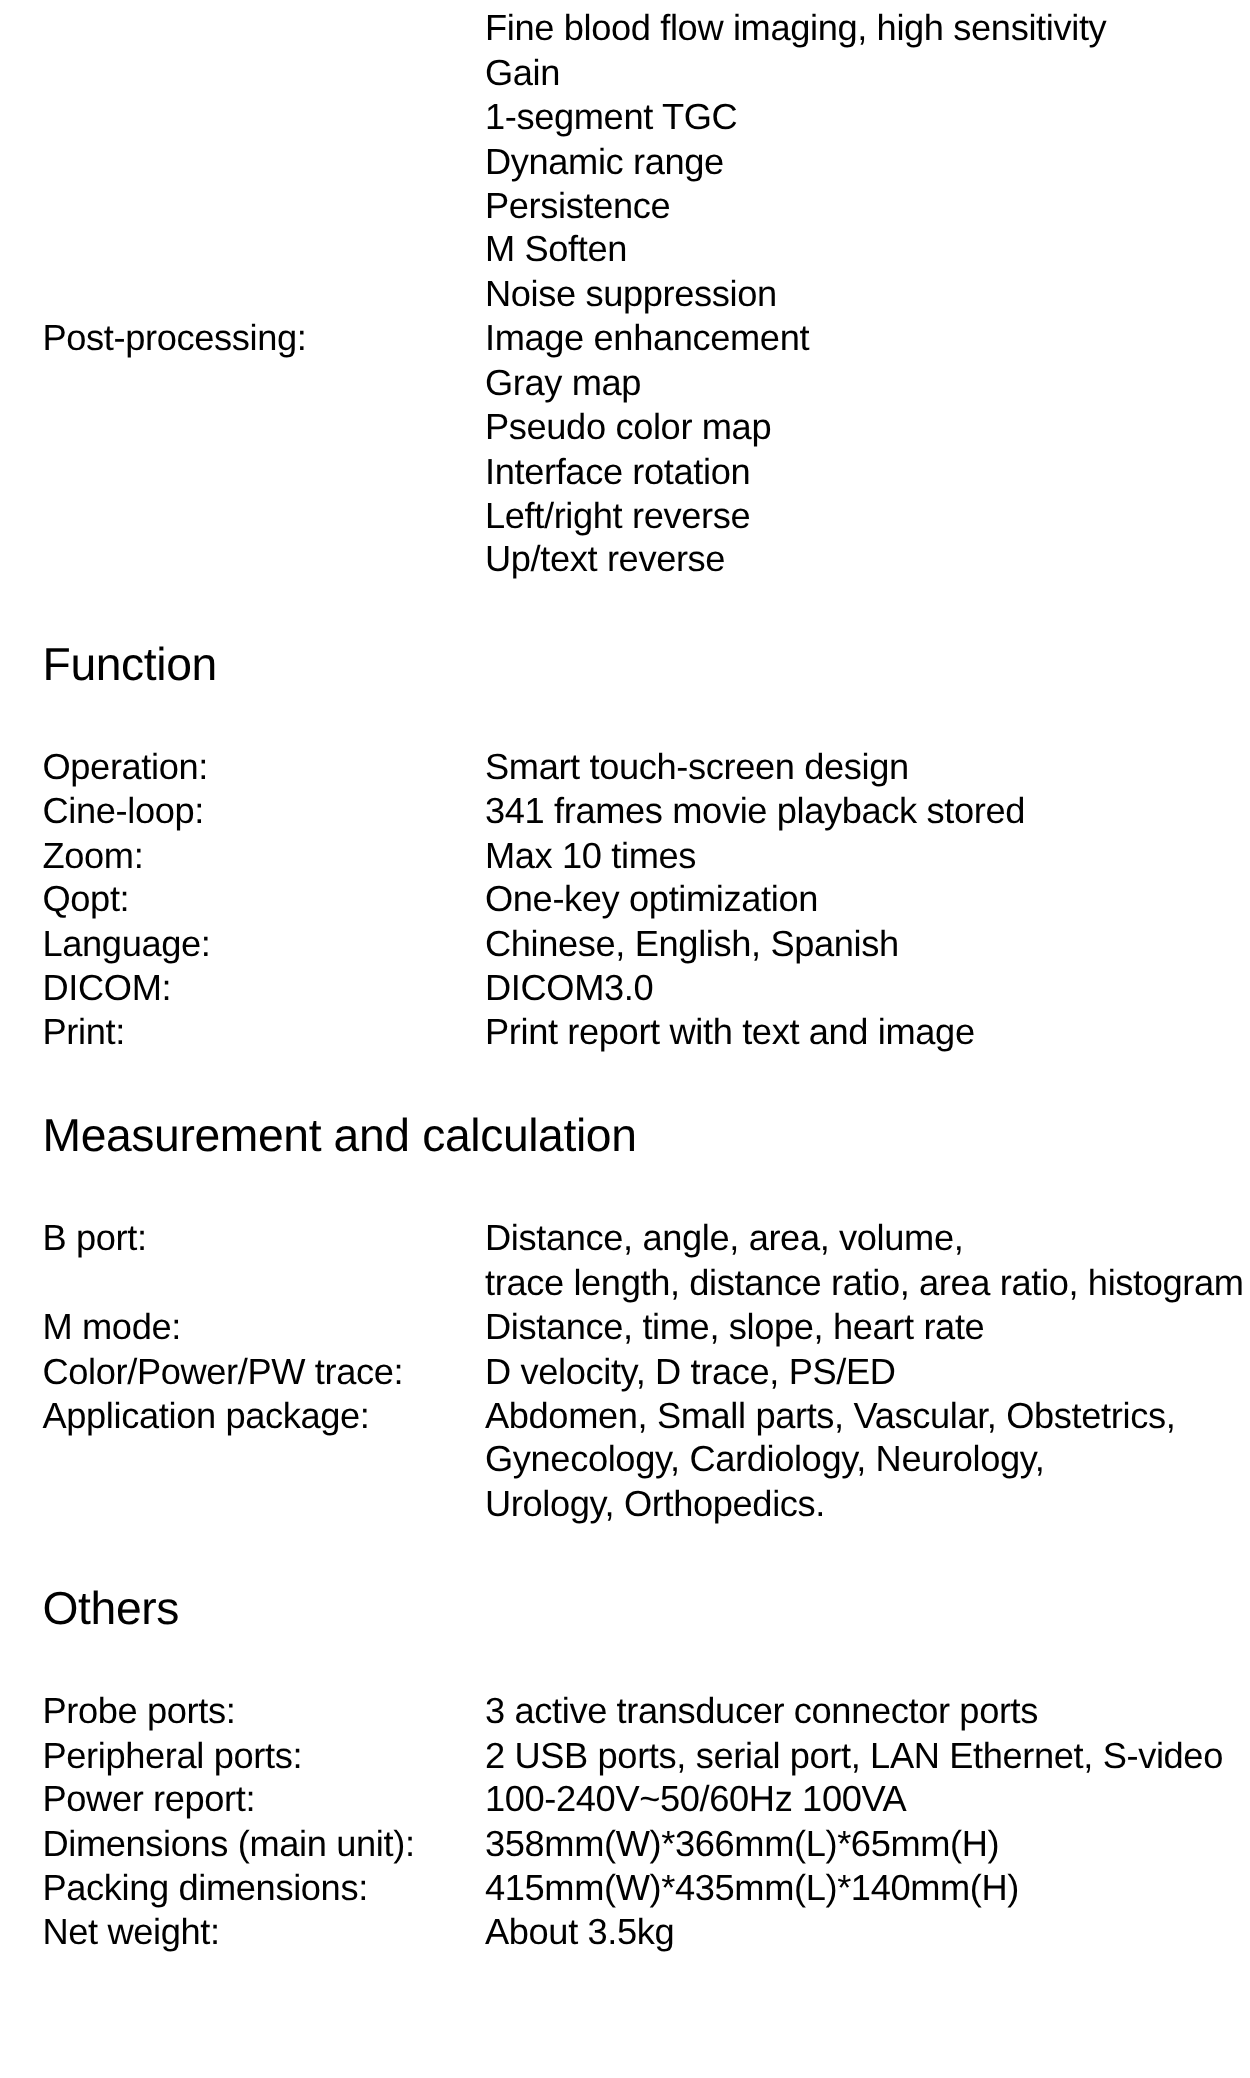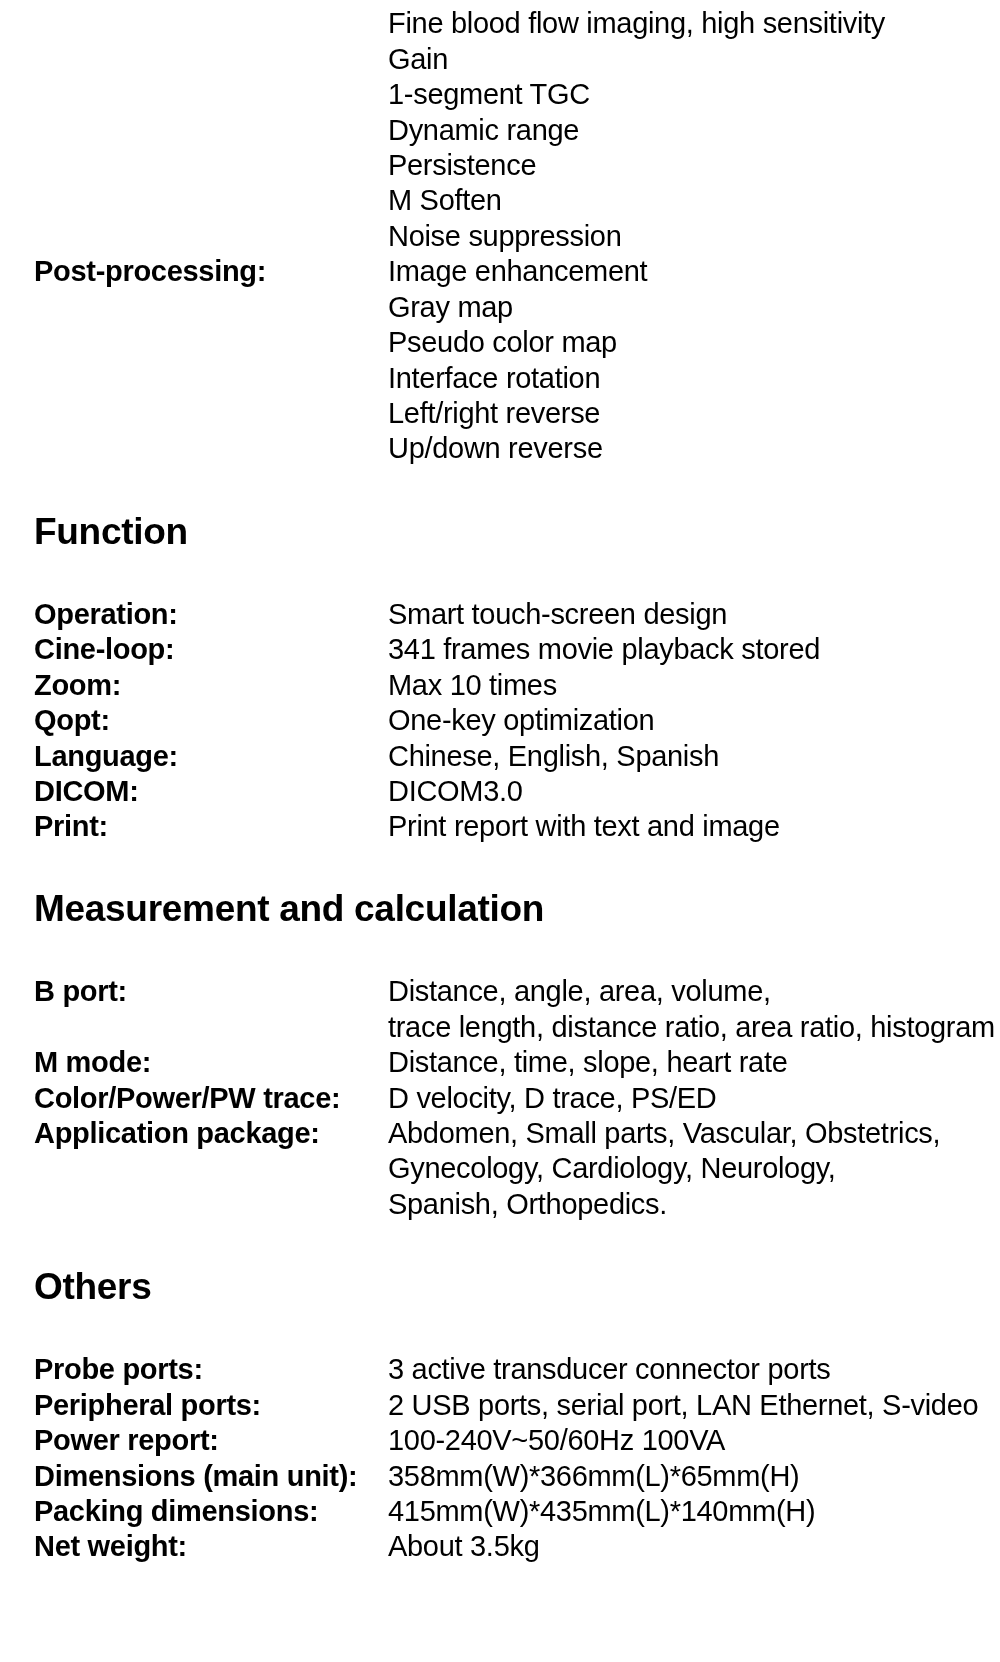--- a/index.html
+++ b/index.html
@@ -1,40 +1,40 @@
 <!DOCTYPE html>
 <html><head>
 <meta charset="utf-8">
 <style>
   html, body { margin:0; padding:0; background:#ffffff; }
   body { width:1000px; height:1662px; overflow:hidden; position:relative;
          font-family:"Liberation Sans", sans-serif; color:#000; }
   .line { position:absolute; font-size:29px; line-height:30px; white-space:nowrap; letter-spacing:-0.3px; }
-  .lbl { left:34px; font-weight:bold; }
+  .lbl { left:34px; font-weight:normal; }
   .val { left:388px; }
-  .h { position:absolute; left:34px; font-size:37px; font-weight:bold; line-height:44px; letter-spacing:-0.3px;text-align:center; }
+  .h { position:absolute; left:34px; font-size:37px; font-weight:normal; line-height:44px; letter-spacing:-0.3px;text-align:center; }
 </style>
 </head>
 <body>
 
 <div class="line val" style="top:8px">Fine blood flow imaging, high sensitivity</div>
 <div class="line val" style="top:44px">Gain</div>
 <div class="line val" style="top:79px">1-segment TGC</div>
 <div class="line val" style="top:115px">Dynamic range</div>
 <div class="line val" style="top:150px">Persistence</div>
 <div class="line val" style="top:185px">M Soften</div>
 <div class="line val" style="top:221px">Noise suppression</div>
 
 <div class="line lbl" style="top:256px">Post-processing:</div>
 <div class="line val" style="top:256px">Image enhancement</div>
 <div class="line val" style="top:292px">Gray map</div>
 <div class="line val" style="top:327px">Pseudo color map</div>
 <div class="line val" style="top:363px">Interface rotation</div>
 <div class="line val" style="top:398px">Left/right reverse</div>
-<div class="line val" style="top:433px">Up/down reverse</div>
+<div class="line val" style="top:433px">Up/text reverse</div>
 
 <div class="h" style="top:510px">Function</div>
 <div class="line lbl" style="top:599px">Operation:</div>
 <div class="line val" style="top:599px">Smart touch-screen design</div>
 <div class="line lbl" style="top:634px">Cine-loop:</div>
 <div class="line val" style="top:634px">341 frames movie playback stored</div>
 <div class="line lbl" style="top:670px">Zoom:</div>
 <div class="line val" style="top:670px">Max 10 times</div>
 <div class="line lbl" style="top:705px">Qopt:</div>
 <div class="line val" style="top:705px">One-key optimization</div>
@@ -49,21 +49,21 @@
 <div class="line lbl" style="top:976px">B port:</div>
 <div class="line val" style="top:976px">Distance, angle, area, volume,</div>
 <div class="line val" style="top:1012px">trace length, distance ratio, area ratio, histogram</div>
 <div class="line lbl" style="top:1047px">M mode:</div>
 <div class="line val" style="top:1047px">Distance, time, slope, heart rate</div>
 <div class="line lbl" style="top:1083px">Color/Power/PW trace:</div>
 <div class="line val" style="top:1083px">D velocity, D trace, PS/ED</div>
 <div class="line lbl" style="top:1118px">Application package:</div>
 <div class="line val" style="top:1118px">Abdomen, Small parts, Vascular, Obstetrics,</div>
 <div class="line val" style="top:1153px">Gynecology, Cardiology, Neurology,</div>
-<div class="line val" style="top:1189px">Spanish, Orthopedics.</div>
+<div class="line val" style="top:1189px">Urology, Orthopedics.</div>
 
 <div class="h" style="top:1265px">Others</div>
 <div class="line lbl" style="top:1354px">Probe ports:</div>
 <div class="line val" style="top:1354px">3 active transducer connector ports</div>
 <div class="line lbl" style="top:1390px">Peripheral ports:</div>
 <div class="line val" style="top:1390px">2 USB ports, serial port, LAN Ethernet, S-video</div>
 <div class="line lbl" style="top:1425px">Power report:</div>
 <div class="line val" style="top:1425px">100-240V~50/60Hz 100VA</div>
 <div class="line lbl" style="top:1461px">Dimensions (main unit):</div>
 <div class="line val" style="top:1461px">358mm(W)*366mm(L)*65mm(H)</div>

